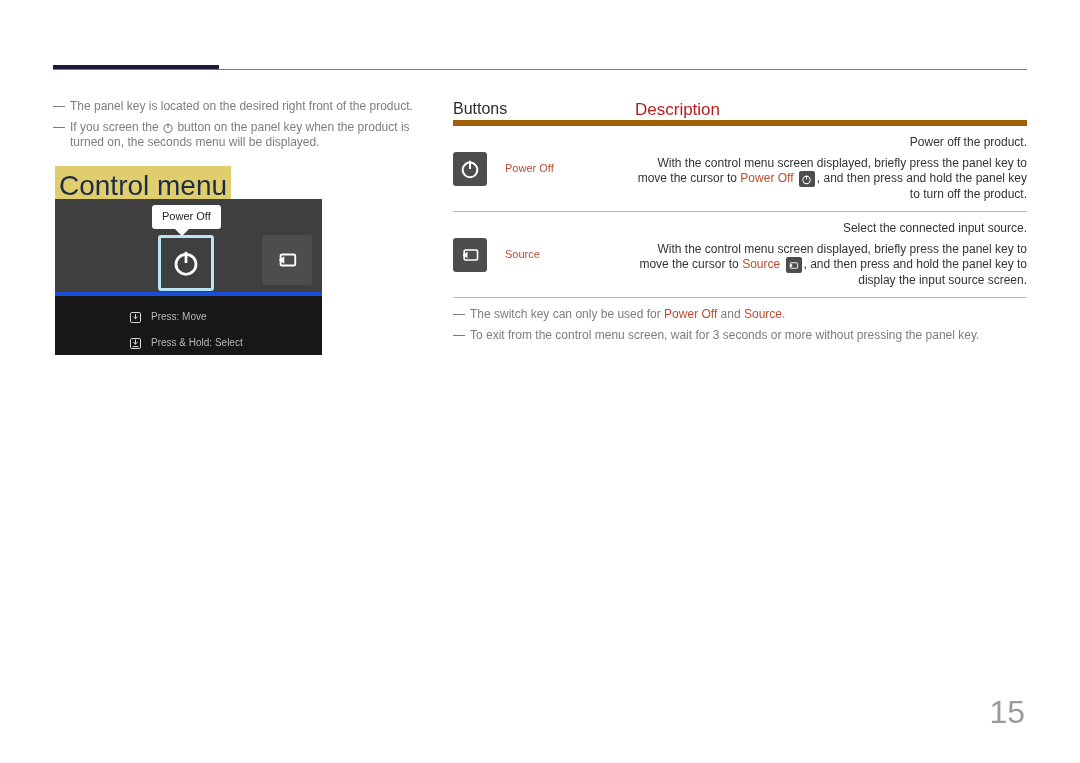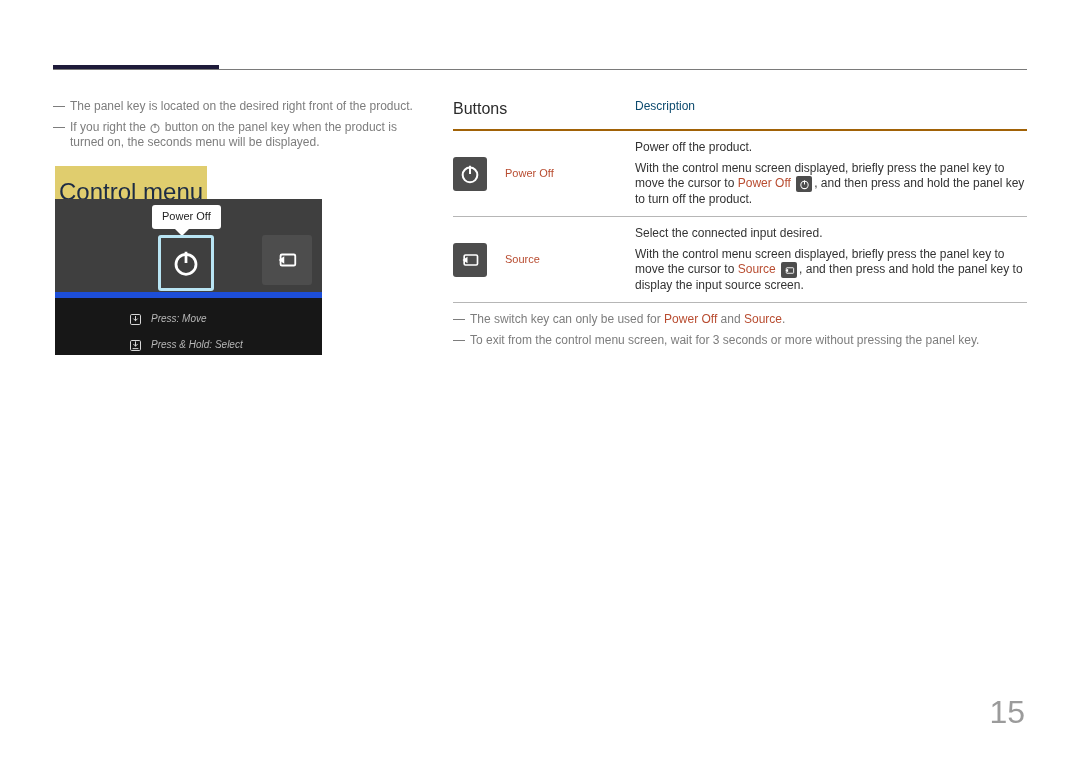--- a/index.html
+++ b/index.html
@@ -5,44 +5,44 @@
   html,body{margin:0;padding:0;background:#fff;font-family:Arial,Helvetica,sans-serif;color:#444;font-size:12px;line-height:1.25;}
   .page{position:relative;width:1080px;height:763px;margin:0 auto;}
   .accent-bar{position:absolute;left:53px;top:65px;width:166px;height:4px;background:#1e1b3a;}
   .top-rule{position:absolute;left:53px;top:69px;width:974px;height:0;border-top:1px solid #7a7a7a;}
   .notes-left{position:absolute;left:53px;top:99px;width:375px;color:#7d7d7d;font-size:12px;}
   .dash{color:#6c6c6c;}
   .notes-left .row{position:relative;padding-left:17px;margin-bottom:6px;}
   .notes-left .dash{position:absolute;left:0;top:0;}
   .inline-power-icon{display:inline-block;vertical-align:middle;width:12px;height:12px;}
 
-  .section-title{position:absolute;left:55px;top:166px;font-size:24px;color:#1d2c45;background:#e0cd6e;padding:11px 4px;}
+  .section-title{position:absolute;left:55px;top:166px;font-size:28px;color:#1d2c45;background:#e0cd6e;padding:2px 4px;}
 
   .control-menu{position:absolute;left:55px;top:199px;width:267px;height:156px;background:#171717;}
   .cm-top{height:93px;background:#3f3f3f;position:relative;}
   .tooltip{position:absolute;left:97px;top:6px;background:#fff;color:#222;font-size:11px;padding:5px 10px;border-radius:3px;}
   .tooltip:after{content:"";position:absolute;left:23px;bottom:-7px;border:7px solid transparent;border-top-color:#fff;border-bottom:none;}
   .icon-box{position:absolute;top:36px;width:50px;height:50px;border-radius:3px;display:flex;align-items:center;justify-content:center;}
   .icon-box.selected{left:103px;border:3px solid #b9e5f4;background:#3f3f3f;}
   .icon-box.normal{left:207px;background:#4d4d4d;}
-  .cm-bottom{position:relative;height:63px;border-top:6px solid #1d4ed8;font-style:italic;}
+  .cm-bottom{position:relative;height:63px;border-top:4px solid #1d4ed8;}
   .cm-row{position:absolute;left:73px;display:flex;align-items:center;color:#b7b7b7;font-size:10px;}
   .cm-row .ico{margin-right:8px;display:inline-flex;}
   .cm-row1{top:14px;}
   .cm-row2{top:40px;}
 
   .right-col{position:absolute;left:453px;top:99px;width:574px;}
-  .tbl-hdr{display:flex;border-bottom:2px solid #a16207;padding-bottom:10px;}
+  .tbl-hdr{display:flex;border-bottom:6px solid #a16207;}
   .th-buttons{width:182px;font-size:16px;color:#2b2b2b;}
-  .th-desc{flex:1;font-size:12px;color:#0c4a6e;}
+  .th-desc{flex:1;font-size:17px;color:#b91c1c;}
   .tbl-row{display:flex;border-bottom:1px solid #b6b6b6;padding:9px 0;}
   .btn-cell{width:182px;display:flex;align-items:center;}
   .btn-icon-sq{width:34px;height:34px;background:#4d4d4d;border-radius:3px;display:flex;align-items:center;justify-content:center;margin-right:18px;flex-shrink:0;}
   .btn-label{font-size:11px;color:#b84c30;}
-  .desc-cell{flex:1;font-size:12px;color:#333;}
+  .desc-cell{flex:1;font-size:12px;color:#333;text-align:right;}
   .desc-cell p{margin:0 0 6px 0;}
   .desc-cell p:last-child{margin-bottom:0;}
   .hl{color:#b84c30;}
   .inline-icon-sq{display:inline-flex;width:16px;height:16px;background:#4d4d4d;border-radius:2px;align-items:center;justify-content:center;vertical-align:middle;margin:0 2px;}
   .inline-icon-sq svg{display:block;}
 
   .notes-under-table{margin-top:9px;color:#7d7d7d;font-size:12px;}
   .notes-under-table .row{position:relative;padding-left:17px;margin-bottom:6px;}
   .notes-under-table .dash{position:absolute;left:0;top:0;}
 
@@ -75,21 +75,21 @@
   <div class="accent-bar"></div>
   <div class="top-rule"></div>
 
   <div class="notes-left">
     <div class="row">
       <span class="dash">―</span>
       <span>The panel key is located on the desired right front of the product.</span>
     </div>
     <div class="row">
       <span class="dash">―</span>
-      <span>If you right the </span>
+      <span>If you screen the </span>
       <span class="inline-power-icon">
         <svg width="12" height="12" style="color:#7d7d7d">
             <use href="#sym-power"></use>
           </svg>
       </span>
       <span> button on the panel key when the product is turned on, the seconds menu will be displayed.</span>
     </div>
   </div>
 
   <div class="section-title">Control menu</div>
@@ -159,21 +159,21 @@
     <div class="tbl-row">
       <div class="btn-cell">
         <div class="btn-icon-sq">
           <svg width="20" height="20" style="color:#fff">
               <use href="#sym-source"></use>
             </svg>
         </div>
         <span class="btn-label">Source</span>
       </div>
       <div class="desc-cell">
-        <p>Select the connected input desired.</p>
+        <p>Select the connected input source.</p>
         <p>
           <span>With the control menu screen displayed, briefly press the panel key to move the cursor to </span><span class="hl">Source</span>
           <span class="inline-icon-sq">
               <svg width="11" height="11" style="color:#fff">
                 <use href="#sym-source"></use>
               </svg>
             </span><span>, and then press and hold the panel key to display the input source screen.</span>
         </p>
       </div>
     </div>

